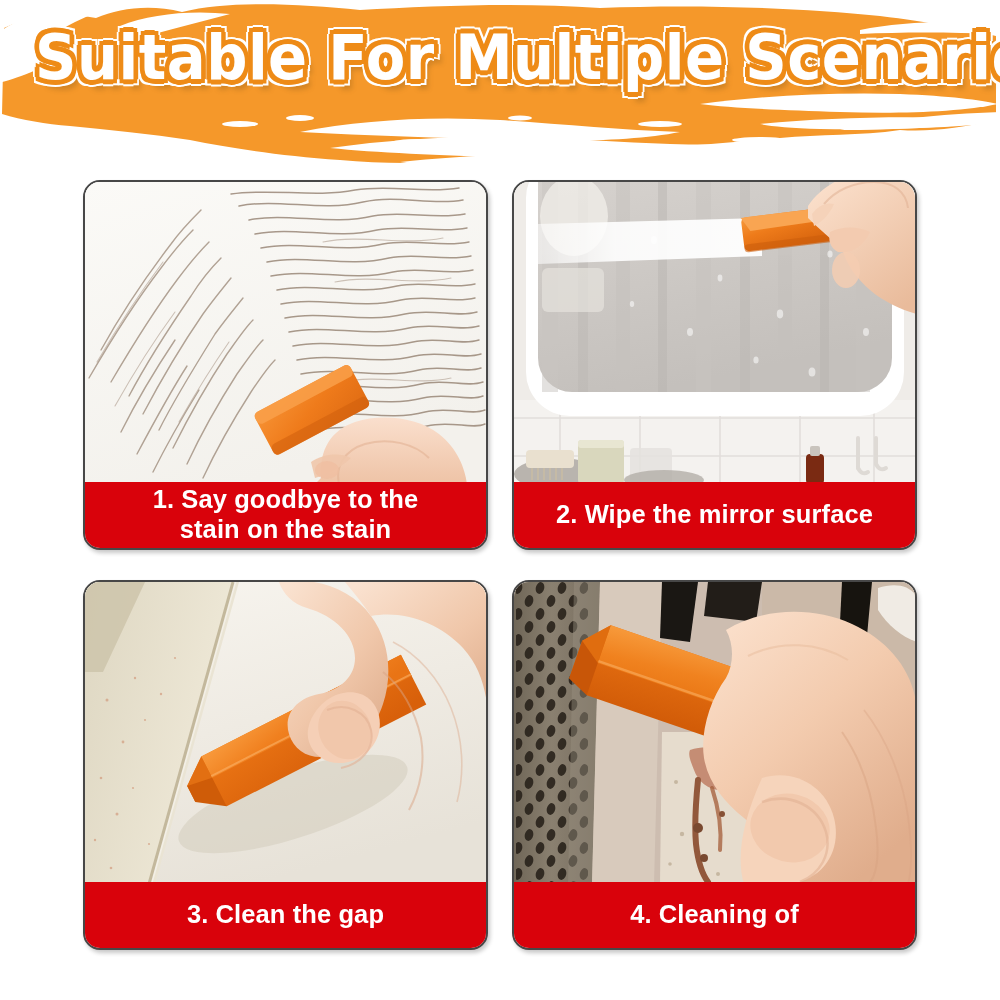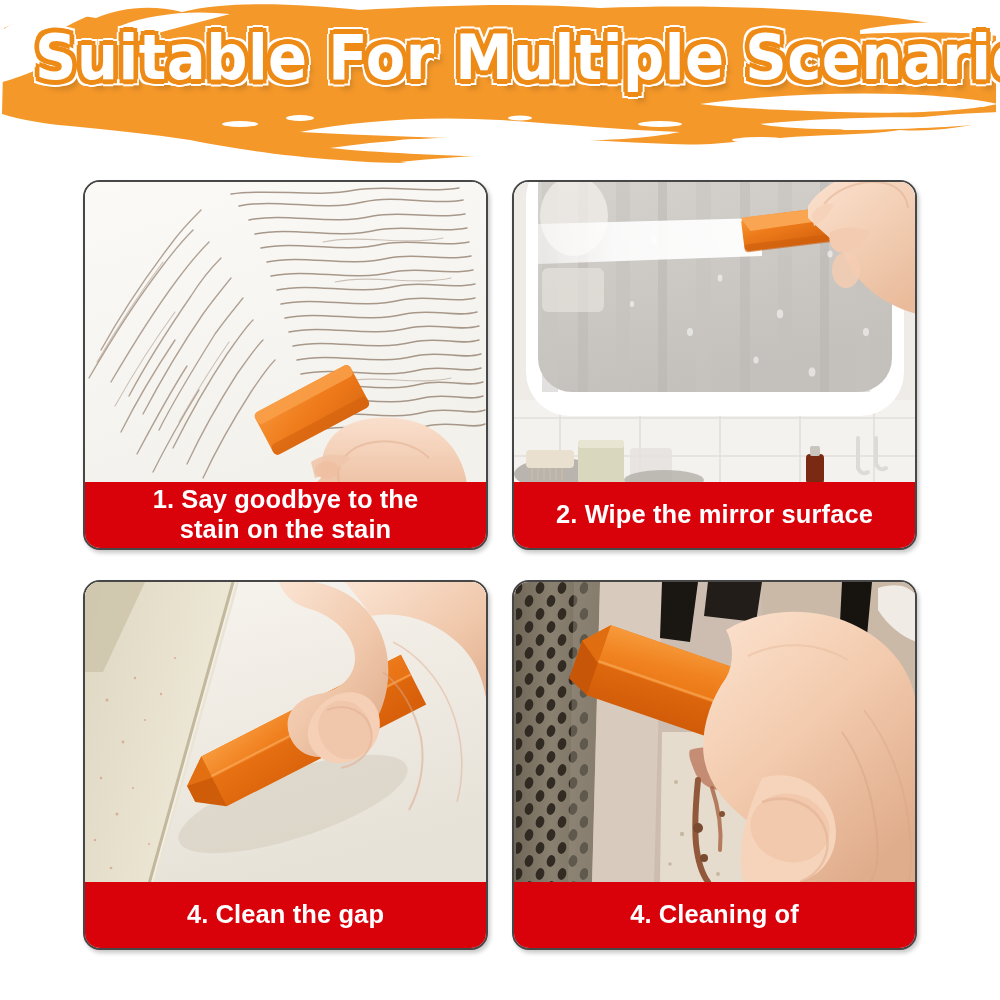--- a/index.html
+++ b/index.html
@@ -431,21 +431,21 @@
             <ellipse cx="262" cy="148" rx="26" ry="30" fill="#f1c7ab" transform="rotate(-26 262 148)"></ellipse>
             <path d="M244,128 C264,120 284,130 288,148 C292,166 278,182 258,186" fill="none" stroke="#e2b095" stroke-width="2" opacity="0.6"></path>
             <path d="M300,90 C318,104 332,128 338,156 C342,180 338,206 326,228" fill="none" stroke="#d9a383" stroke-width="2" opacity="0.5"></path>
             <path d="M310,60 C334,72 356,96 368,126 C380,156 382,190 374,220" fill="none" stroke="#d9a383" stroke-width="1.6" opacity="0.4"></path>
             <path d="M288,34 C320,28 356,40 380,66 C400,88 405,116 405,142
                      L405,0 L262,0 C272,12 280,22 288,34 Z" fill="url(#skin3)"></path>
           </g>
         </svg>
       </div>
       <div class="caption" style="flex-direction: column;">
-        <span>4. Clean the gap</span>
+        <span>3. Clean the gap</span>
       </div>
     </div>
 
     <div class="card">
       <div class="photo">
         <svg viewBox="0 0 405 302" preserveAspectRatio="xMidYMid slice">
           <defs>
             <linearGradient id="ventPanel" x1="0" y1="0" x2="1" y2="0">
               <stop offset="0" stop-color="#6e6556"></stop>
               <stop offset="0.45" stop-color="#8a8070"></stop>

